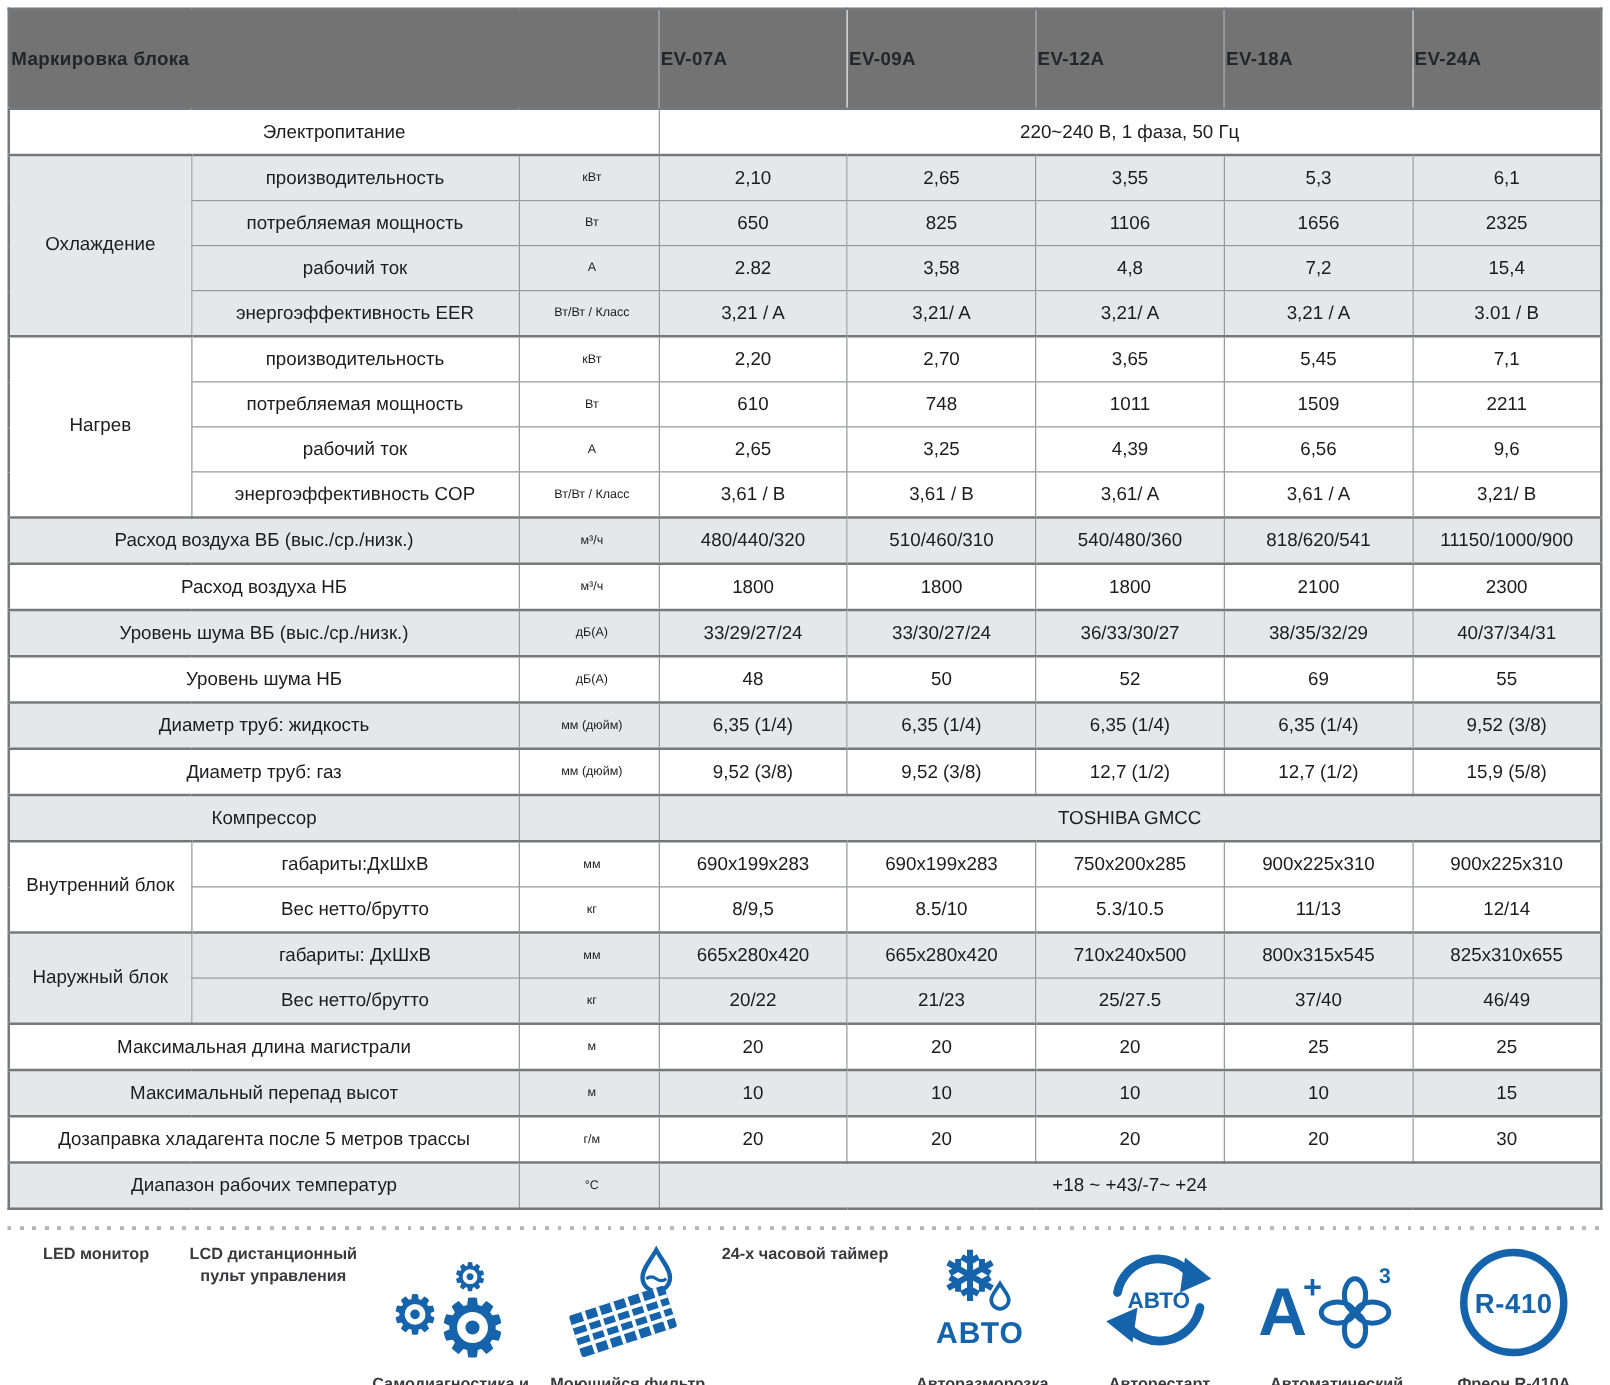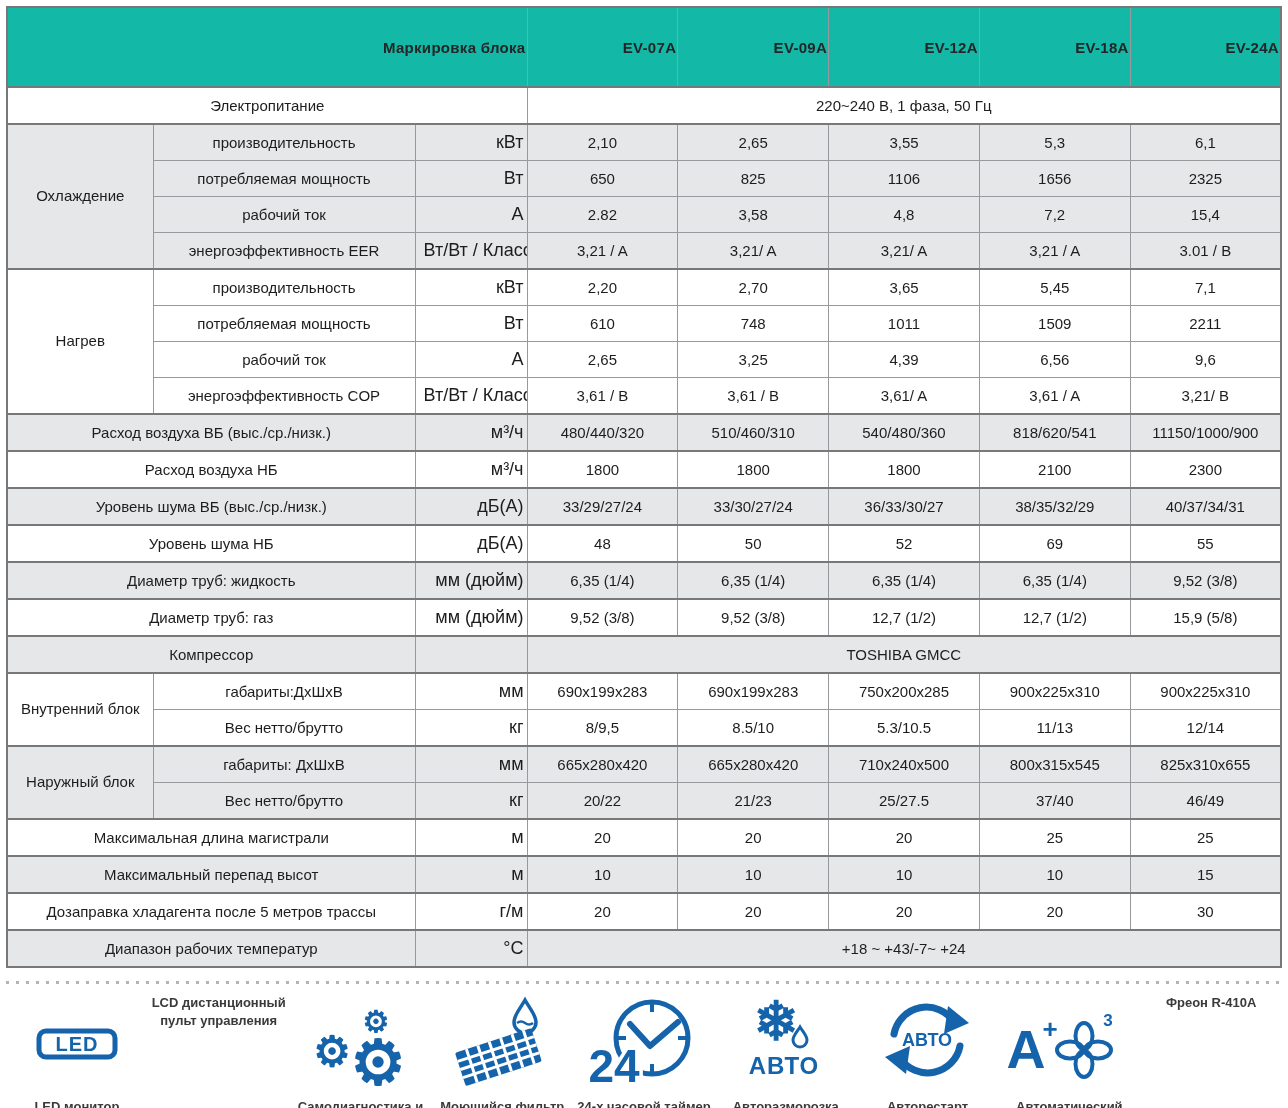--- a/index.html
+++ b/index.html
@@ -13,28 +13,28 @@
   table.spec{
     border-collapse:collapse;width:1276px;table-layout:fixed;
     border:2px solid #76787a;
   }
   table.spec th, table.spec td{
     border:1px solid #98999c;
     font-size:15px;
     overflow:hidden;white-space:nowrap;
   }
   thead th{
-    background:#14b8a6;color:#232527;font-weight:bold;font-size:16px;
+    background:#737373;color:#232527;font-weight:bold;font-size:16px;
     height:76px;border:1px solid #6e7072;border-bottom:2px solid #6e7072;
-    text-align:right;letter-spacing:.3px;
+    text-align:left;letter-spacing:.3px;
   }
   tbody td{height:33px;padding:1px 8px;text-align:center;background:#fff;}
   tbody td.lab{text-align:center;}
   tbody td.grp{text-align:center;white-space:normal;line-height:1.25;}
-  tbody td.unit{text-align:right;font-size:18px;padding:1px 3px 1px 8px;}
+  tbody td.unit{text-align:center;font-size:10px;padding:1px 3px 1px 8px;}
   tr.g td{background:#e6e7e9;}
   tr.w td{background:#ffffff;}
   tr.sep td{border-top:2px solid #76787a;}
   .dots{
     margin-top:13px;height:3px;width:1276px;
     background-image:repeating-linear-gradient(to right,#b4b4b6 0 3px,transparent 3px 10px);
   }
   .features{display:flex;margin-top:8px;width:1276px;}
   .feat{flex:1 1 0;display:flex;flex-direction:column;align-items:center;min-width:0;}
   .feat-icon{height:104px;display:flex;align-items:center;justify-content:center;}
@@ -279,26 +279,20 @@
         <td colspan="5" class="val">+18 ~ +43/-7~ +24</td>
       </tr>
     </tbody>
 </table>
 
 <div class="dots"></div>
 
 <div class="features">
 
   <div class="feat">
-    <div class="feat-icon">
-      <svg width="110" height="100" viewBox="0 0 110 100">
-        <rect class="stk" x="17" y="37" width="76" height="26" rx="7" stroke-width="5"></rect>
-        <text x="55" y="57" text-anchor="middle" font-size="20" letter-spacing="1">LED</text>
-      </svg>
-    </div>
     <div class="feat-label">LED монитор</div>
   </div>
 
   <div class="feat">
     <div class="feat-label">LCD дистанционный пульт управления</div>
   </div>
 
   <div class="feat">
     <div class="feat-icon">
       <svg width="120" height="100" viewBox="0 0 120 100">
@@ -328,33 +322,20 @@
             <line x1="71" y1="46" x2="71" y2="81"></line>
             <line x1="83" y1="46" x2="83" y2="81"></line>
           </g>
         </g>
       </svg>
     </div>
     <div class="feat-label">Моющийся фильтр</div>
   </div>
 
   <div class="feat">
-    <div class="feat-icon">
-      <svg width="124" height="100" viewBox="0 0 124 100">
-        <circle class="stk" cx="70" cy="44" r="36" stroke-width="5"></circle>
-        <g class="stk" stroke-width="4">
-          <line x1="70" y1="10" x2="70" y2="18"></line>
-          <line x1="104" y1="44" x2="96" y2="44"></line>
-          <line x1="70" y1="78" x2="70" y2="70"></line>
-          <line x1="36" y1="44" x2="44" y2="44"></line>
-        </g>
-        <polyline class="stk" stroke-width="6" stroke-linecap="round" stroke-linejoin="round" points="48,30 68,52 96,28"></polyline>
-        <text x="32" y="88" text-anchor="middle" font-size="46" stroke="#fff" stroke-width="7" paint-order="stroke">24</text>
-      </svg>
-    </div>
     <div class="feat-label">24-х часовой таймер</div>
   </div>
 
   <div class="feat">
     <div class="feat-icon">
       <svg width="120" height="100" viewBox="0 0 120 100">
         <text x="50" y="46" text-anchor="middle" font-size="54">❄</text>
         <path class="stk" stroke-width="3" d="M74,33 c3,5 7,9 7,13 a7,7 0 1,1 -14,0 c0,-4 4,-8 7,-13 Z"></path>
         <text x="58" y="80" text-anchor="middle" font-size="24" letter-spacing="1">АВТО</text>
       </svg>
@@ -387,16 +368,22 @@
           <ellipse cx="94" cy="56" rx="13" ry="8.5"></ellipse>
         </g>
         <circle class="fil" cx="80" cy="56" r="4.5"></circle>
         <text x="104" y="32" text-anchor="middle" font-size="17">3</text>
       </svg>
     </div>
     <div class="feat-label">Автоматический режим и 3 скорости работы вентилятора</div>
   </div>
 
   <div class="feat">
+    <div class="feat-icon">
+      <svg width="110" height="100" viewBox="0 0 110 100">
+        <circle class="stk" cx="55" cy="48" r="40" stroke-width="6"></circle>
+        <text x="55" y="56" text-anchor="middle" font-size="22" letter-spacing="0.5">R-410</text>
+      </svg>
+    </div>
     <div class="feat-label">Фреон R-410A</div>
   </div>
 
 </div>
 
 </body></html>

